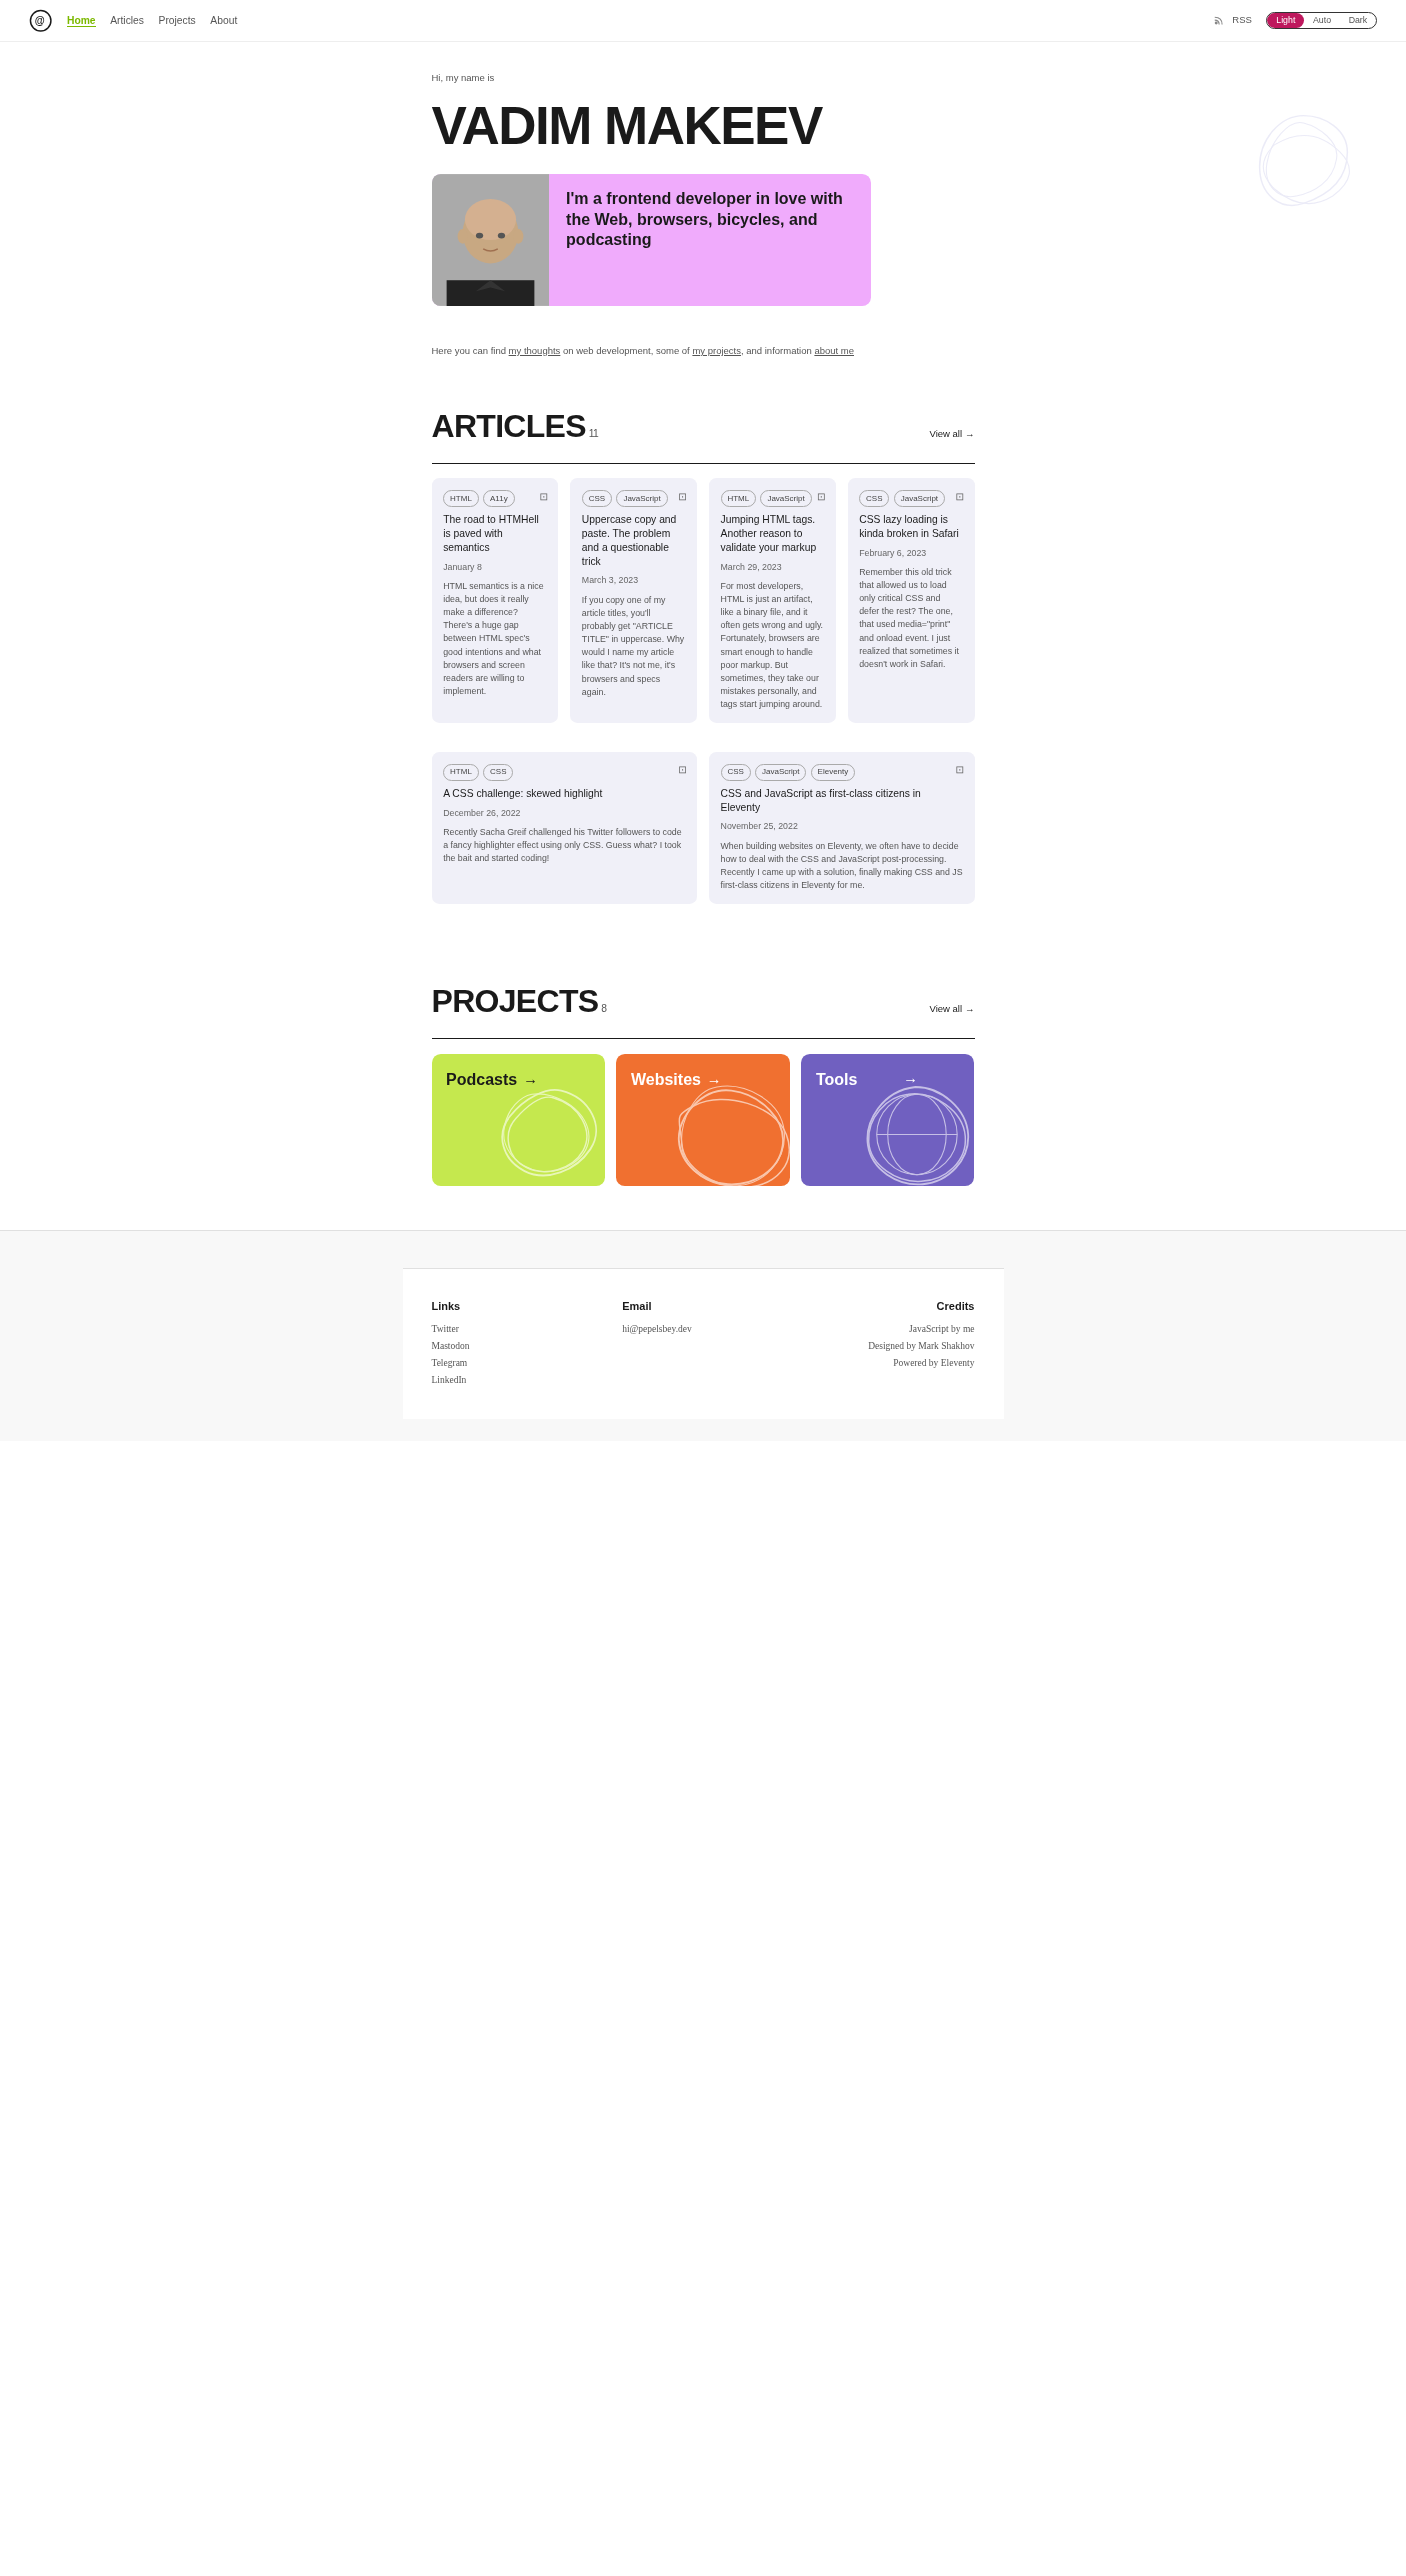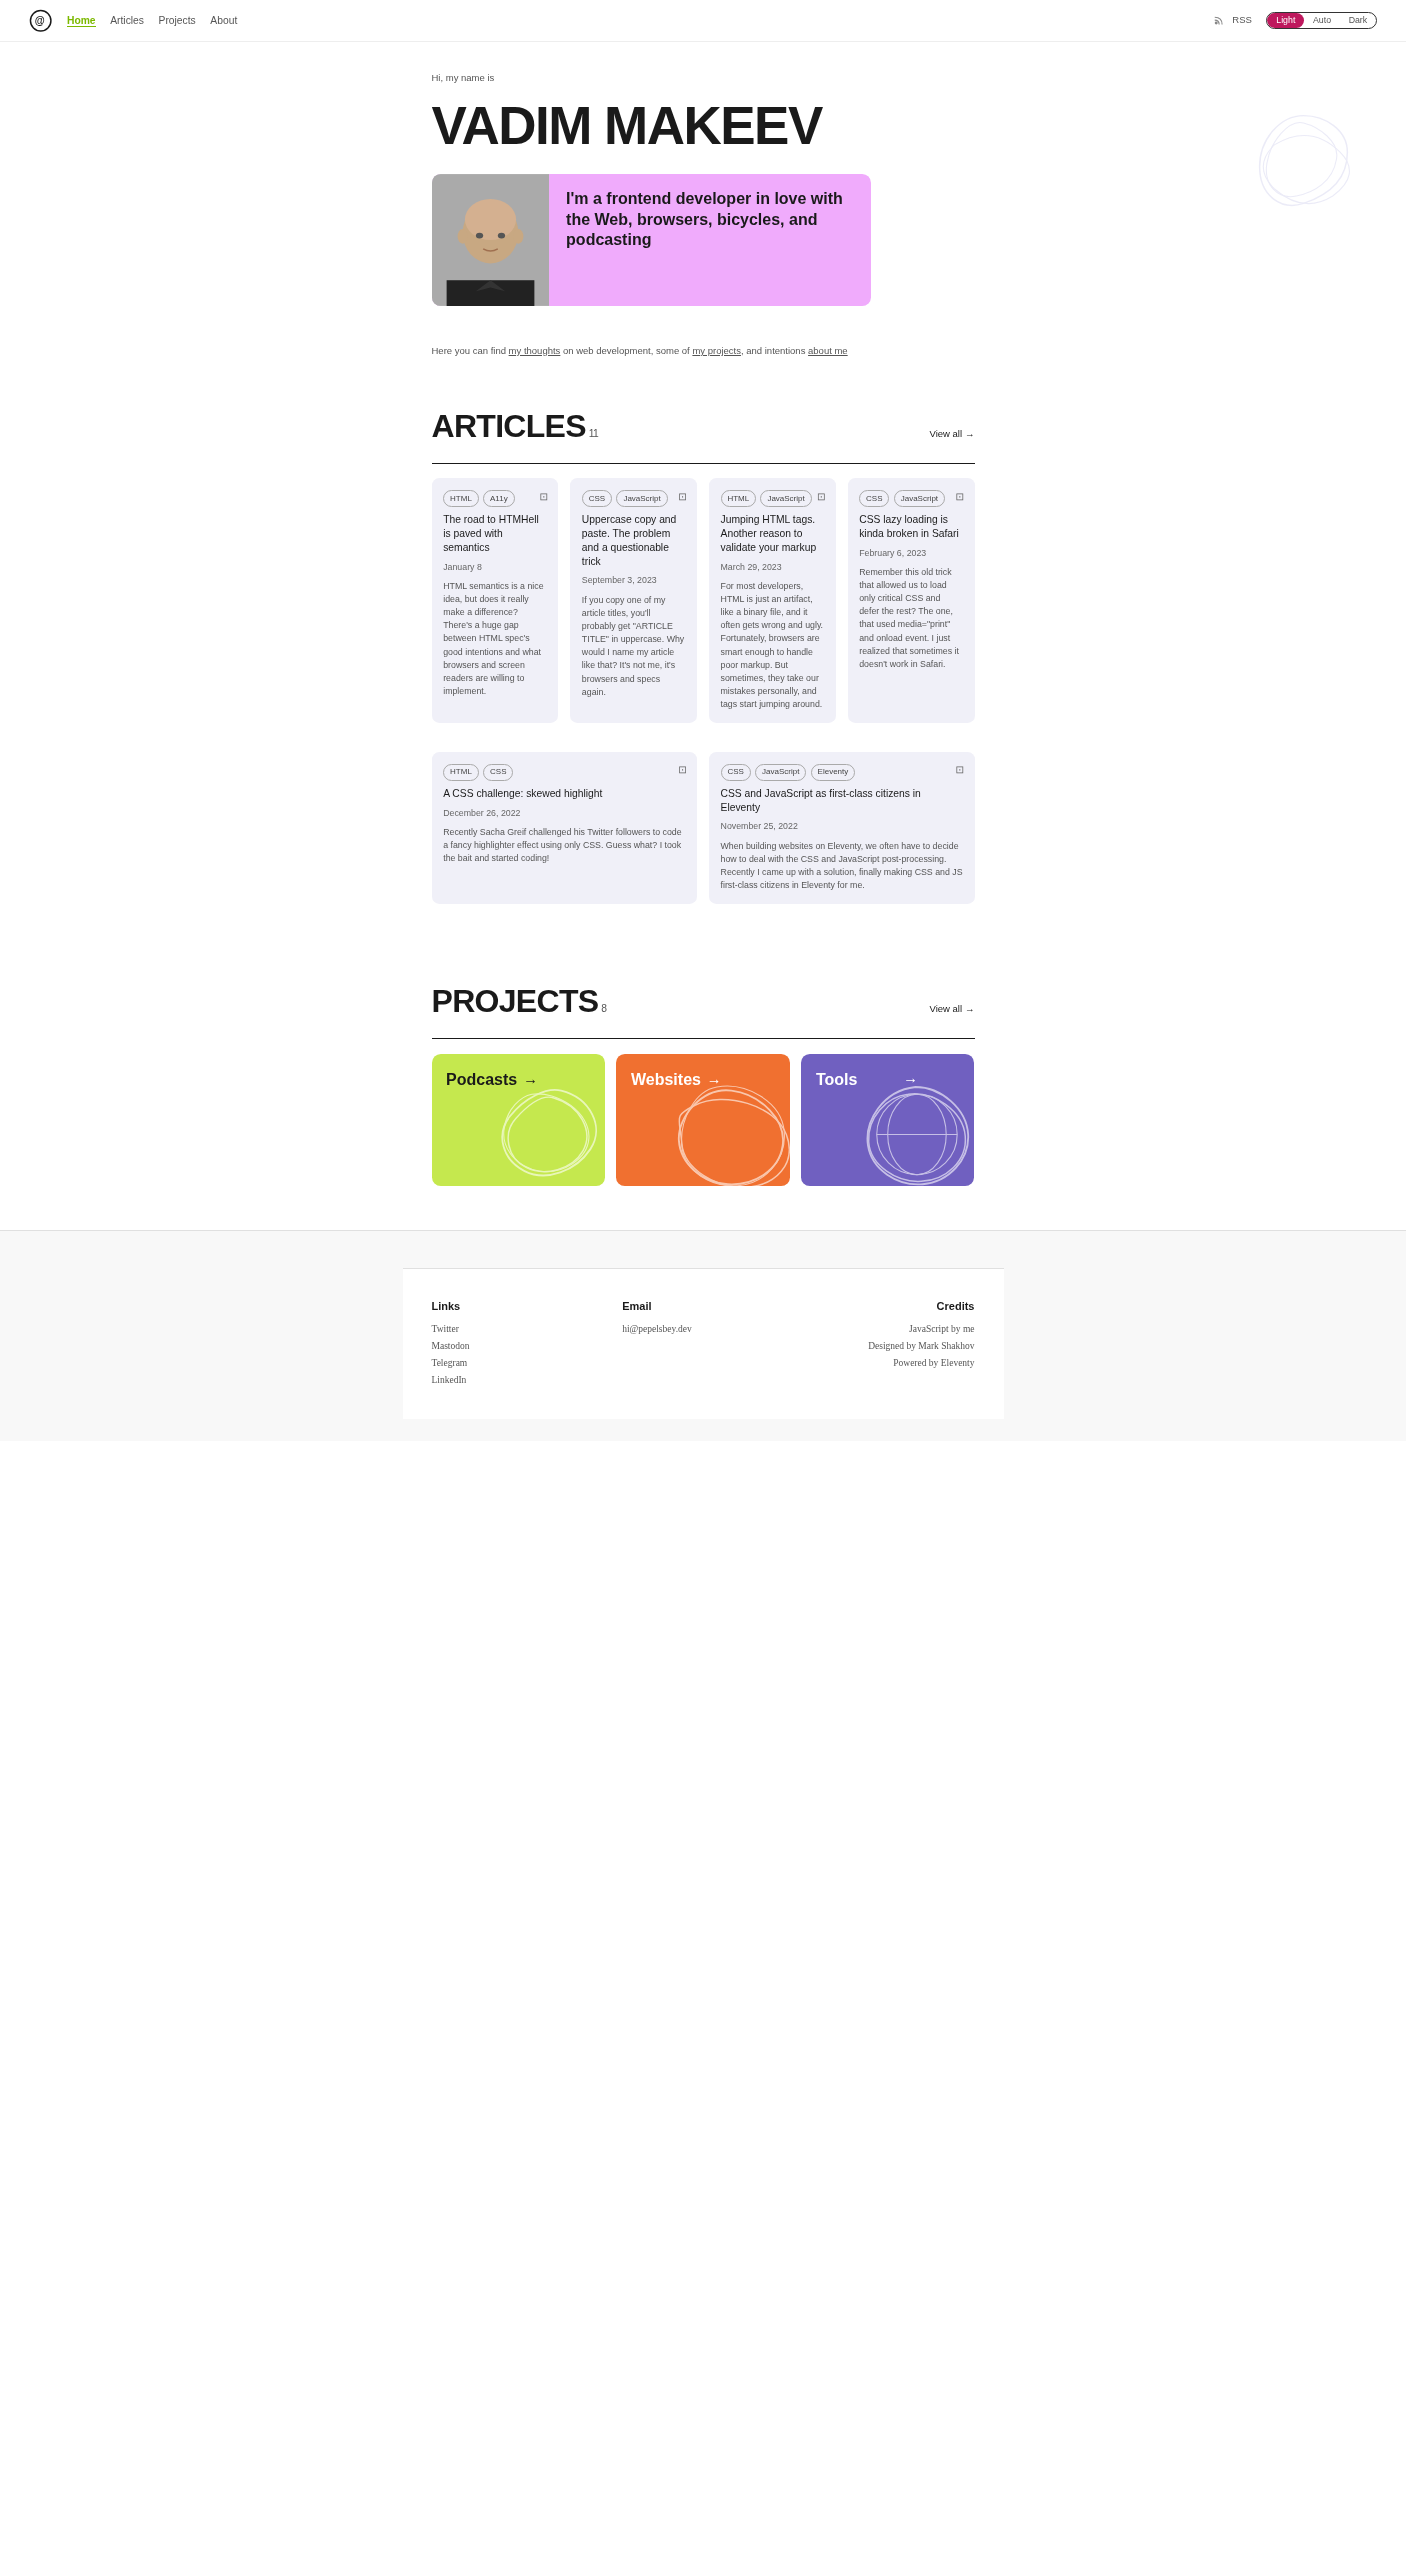--- a/index.html
+++ b/index.html
@@ -396,21 +396,21 @@
           <polygon points="80,145 60,160 80,155 100,160" fill="#333"></polygon>
         </svg>
       </div>
       <div class="hero-bio">
         <p class="hero-bio-text">I'm a frontend developer in love with the Web, browsers, bicycles, and podcasting</p>
       </div>
     </div>
   </div>
 
   <div class="hero-desc">
-    <span>Here you can find </span><a href="#">my thoughts</a><span> on web development, some of </span><a href="#">my projects</a><span>, and intentions </span><a href="#">about me</a>
+    <span>Here you can find </span><a href="#">my thoughts</a><span> on web development, some of </span><a href="#">my projects</a><span>, and information </span><a href="#">about me</a>
   </div>
 
   <svg class="scribble-decoration" style="top:59px;right:44px;opacity:0.12;" width="117" height="117" viewBox="0 0 160 160">
     <path d="M80,20 C110,20 140,40 140,70 C140,110 110,130 80,140 C50,150 20,130 20,90 C20,50 50,20 80,20 Z" stroke="#6060c0" stroke-width="2" fill="none"></path>
     <path d="M80,30 C100,35 130,55 125,80 C120,110 95,125 70,130 C45,135 25,115 30,85 C35,55 60,25 80,30 Z" stroke="#6060c0" stroke-width="1.5" fill="none"></path>
     <path d="M40,60 Q90,30 130,70 Q160,100 120,130 Q80,155 40,120 Q10,90 40,60" stroke="#6060c0" stroke-width="1.5" fill="none"></path>
   </svg>
 </div>
 
 <div id="articles" class="section-wrapper">
@@ -442,21 +442,21 @@
     <p class="article-excerpt">HTML semantics is a nice idea, but does it really make a difference? There's a huge gap between HTML spec's good intentions and what browsers and screen readers are willing to implement.</p>
   </div>
 
   <div class="article-card">
     <div class="article-tags">
       <span class="tag">CSS</span>
       <span class="tag">JavaScript</span>
     </div>
     <span class="article-icon">⊡</span>
     <h3 class="article-title">Uppercase copy and paste. The problem and a questionable trick</h3>
-    <p class="article-date">September 3, 2023</p>
+    <p class="article-date">March 3, 2023</p>
     <p class="article-excerpt">If you copy one of my article titles, you'll probably get "ARTICLE TITLE" in uppercase. Why would I name my article like that? It's not me, it's browsers and specs again.</p>
   </div>
 
   <div class="article-card">
     <div class="article-tags">
       <span class="tag">HTML</span>
       <span class="tag">JavaScript</span>
     </div>
     <span class="article-icon">⊡</span>
     <h3 class="article-title">Jumping HTML tags. Another reason to validate your markup</h3>

